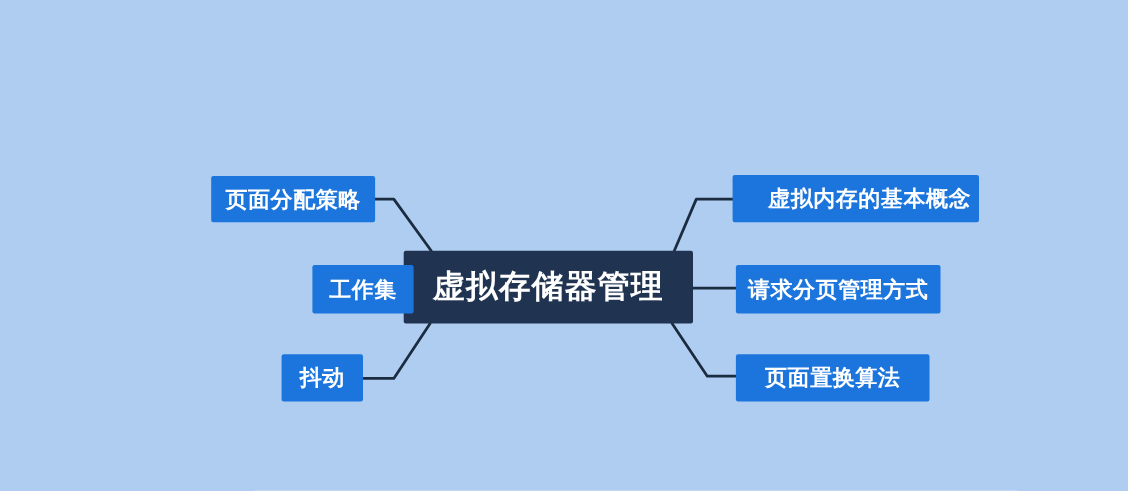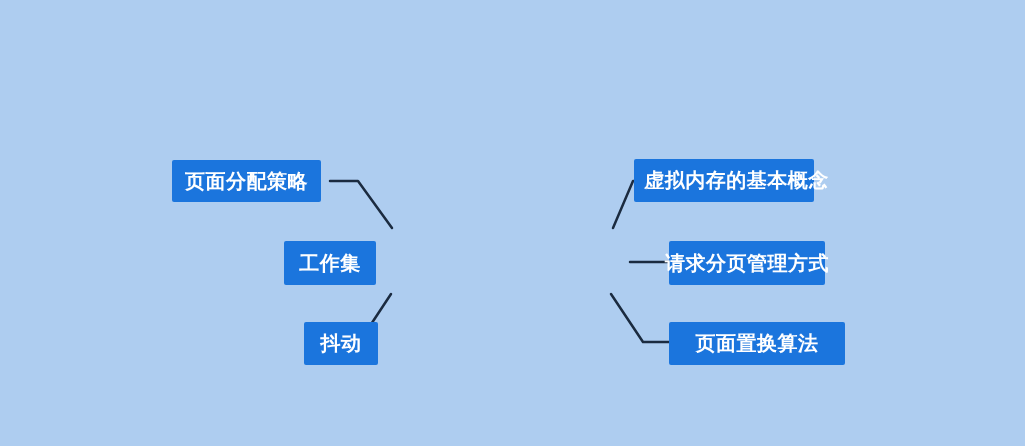--- a/index.html
+++ b/index.html
@@ -49,41 +49,42 @@
     width: 263px; height: 66px;
     background: var(--center);
     font-size: 29px;
     letter-spacing: 1px;
   }
   .node-branch {
     background: var(--branch);
     font-size: 20px;
     letter-spacing: 0.5px;
   }
-  .node-l1 { left: 172px; top: 160px; width: 149px; height: 42px; }
+  .node-l1 { left: 192px; top: 160px; width: 149px; height: 42px; }
   .node-l2 { left: 240px; top: 241px; width: 92px;  height: 44px; margin-left: 44px; }
-  .node-l3 { left: 256px; top: 322px; width: 74px;  height: 43px; margin-left: 48px; }
-  .node-r1 { left: 634px; top: 159px; width: 180px; height: 43px; padding-left: 25px; }
-  .node-r2 { left: 669px; top: 241px; width: 156px; height: 44px; }
+  .node-l3 { left: 256px; top: 322px; width: 74px;  height: 43px; }
+  .node-r1 { left: 666px; top: 159px; width: 224px; height: 43px; padding-left: 25px; }
+  .node-r2 { left: 669px; top: 241px; width: 186px; height: 44px; }
   .node-r3 { left: 669px; top: 322px; width: 176px; height: 43px; }
 </style>
 </head>
 <body>
 
 <div class="canvas">
 
   <svg class="connector-layer" viewBox="0 0 1025 446" xmlns="http://www.w3.org/2000/svg">
     <polyline class="connector" points="330,181 358,181 392,228"></polyline>
     <polyline class="connector" points="332,263 367,263"></polyline>
     <polyline class="connector" points="330,344 358,344 391,294"></polyline>
     <polyline class="connector" points="669,181 633,181 613,228"></polyline>
     <polyline class="connector" points="630,262 669,262"></polyline>
     <polyline class="connector" points="611,294 643,342 669,342"></polyline>
   </svg>
 
+  <div class="node node-center">虚拟存储器管理</div>
 
   <div class="node node-branch node-l1">页面分配策略</div>
 
   <div class="node node-branch node-l2">工作集</div>
 
   <div class="node node-branch node-l3">抖动</div>
 
   <div class="node node-branch node-r1">虚拟内存的基本概念</div>
 
   <div class="node node-branch node-r2">请求分页管理方式</div>

